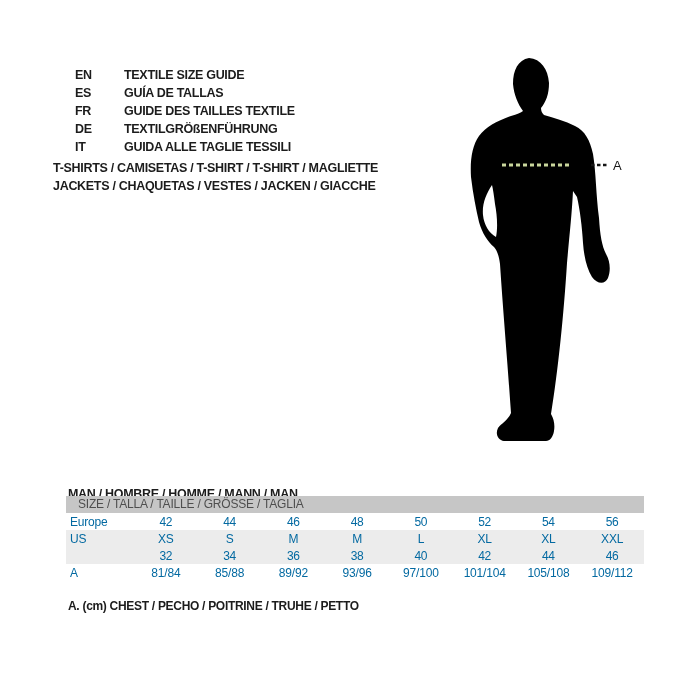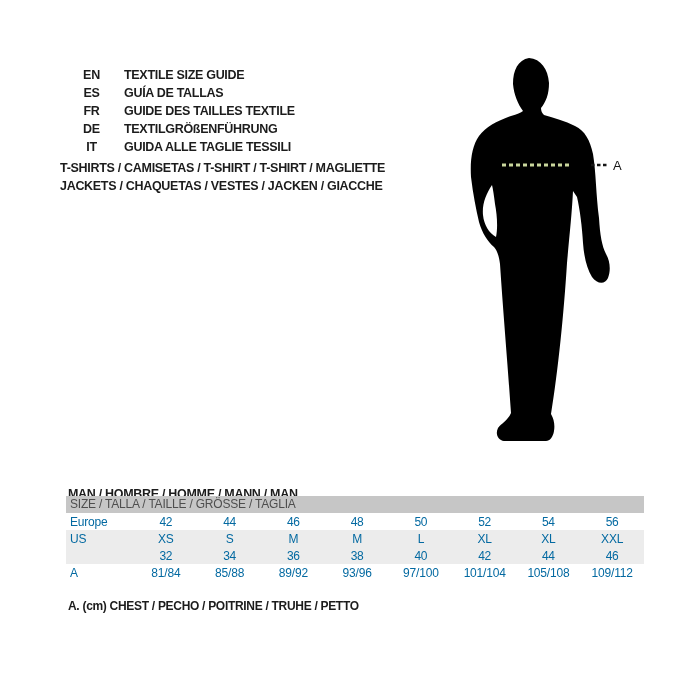--- a/index.html
+++ b/index.html
@@ -12,37 +12,36 @@
     font-family: "Liberation Sans", sans-serif;
     color: #1c1c1c;
     overflow: hidden;
   }
 
   
   .lang-block {
     position: absolute;
     left: 75px;
     top: 66px;
-    text-align: center;
   }
   .lang-row {
     display: flex;
     height: 18px;
     line-height: 18px;
     font-size: 12.5px;
     font-weight: bold;
     letter-spacing: -0.3px;
   }
   .lang-code { width: 33px; }
   .lang-label { white-space: nowrap; margin-left: 16px; }
 
   
   .category-block {
     position: absolute;
-    left: 60px;
+    left: 53px;
     top: 159px;
     font-size: 12.5px;
     font-weight: bold;
     letter-spacing: -0.3px;
     line-height: 18px;
     white-space: nowrap;
   }
 
   
   .figure-svg {
@@ -71,21 +70,21 @@
     top: 496px;
     width: 578px;
     font-size: 12px;
     letter-spacing: -0.2px;
   }
   .table-header {
     height: 17px;
     line-height: 17px;
     background: #c6c6c6;
     color: #4e4e4e;
-    padding-left: 4px;
+    padding-left: 12px;
     white-space: nowrap;
   }
   .table-row {
     display: grid;
     grid-template-columns: 68px repeat(8, 1fr);
     height: 17px;
     align-items: center;
     color: #0369a1;
   }
   .row-shade { background: #ececec; }

